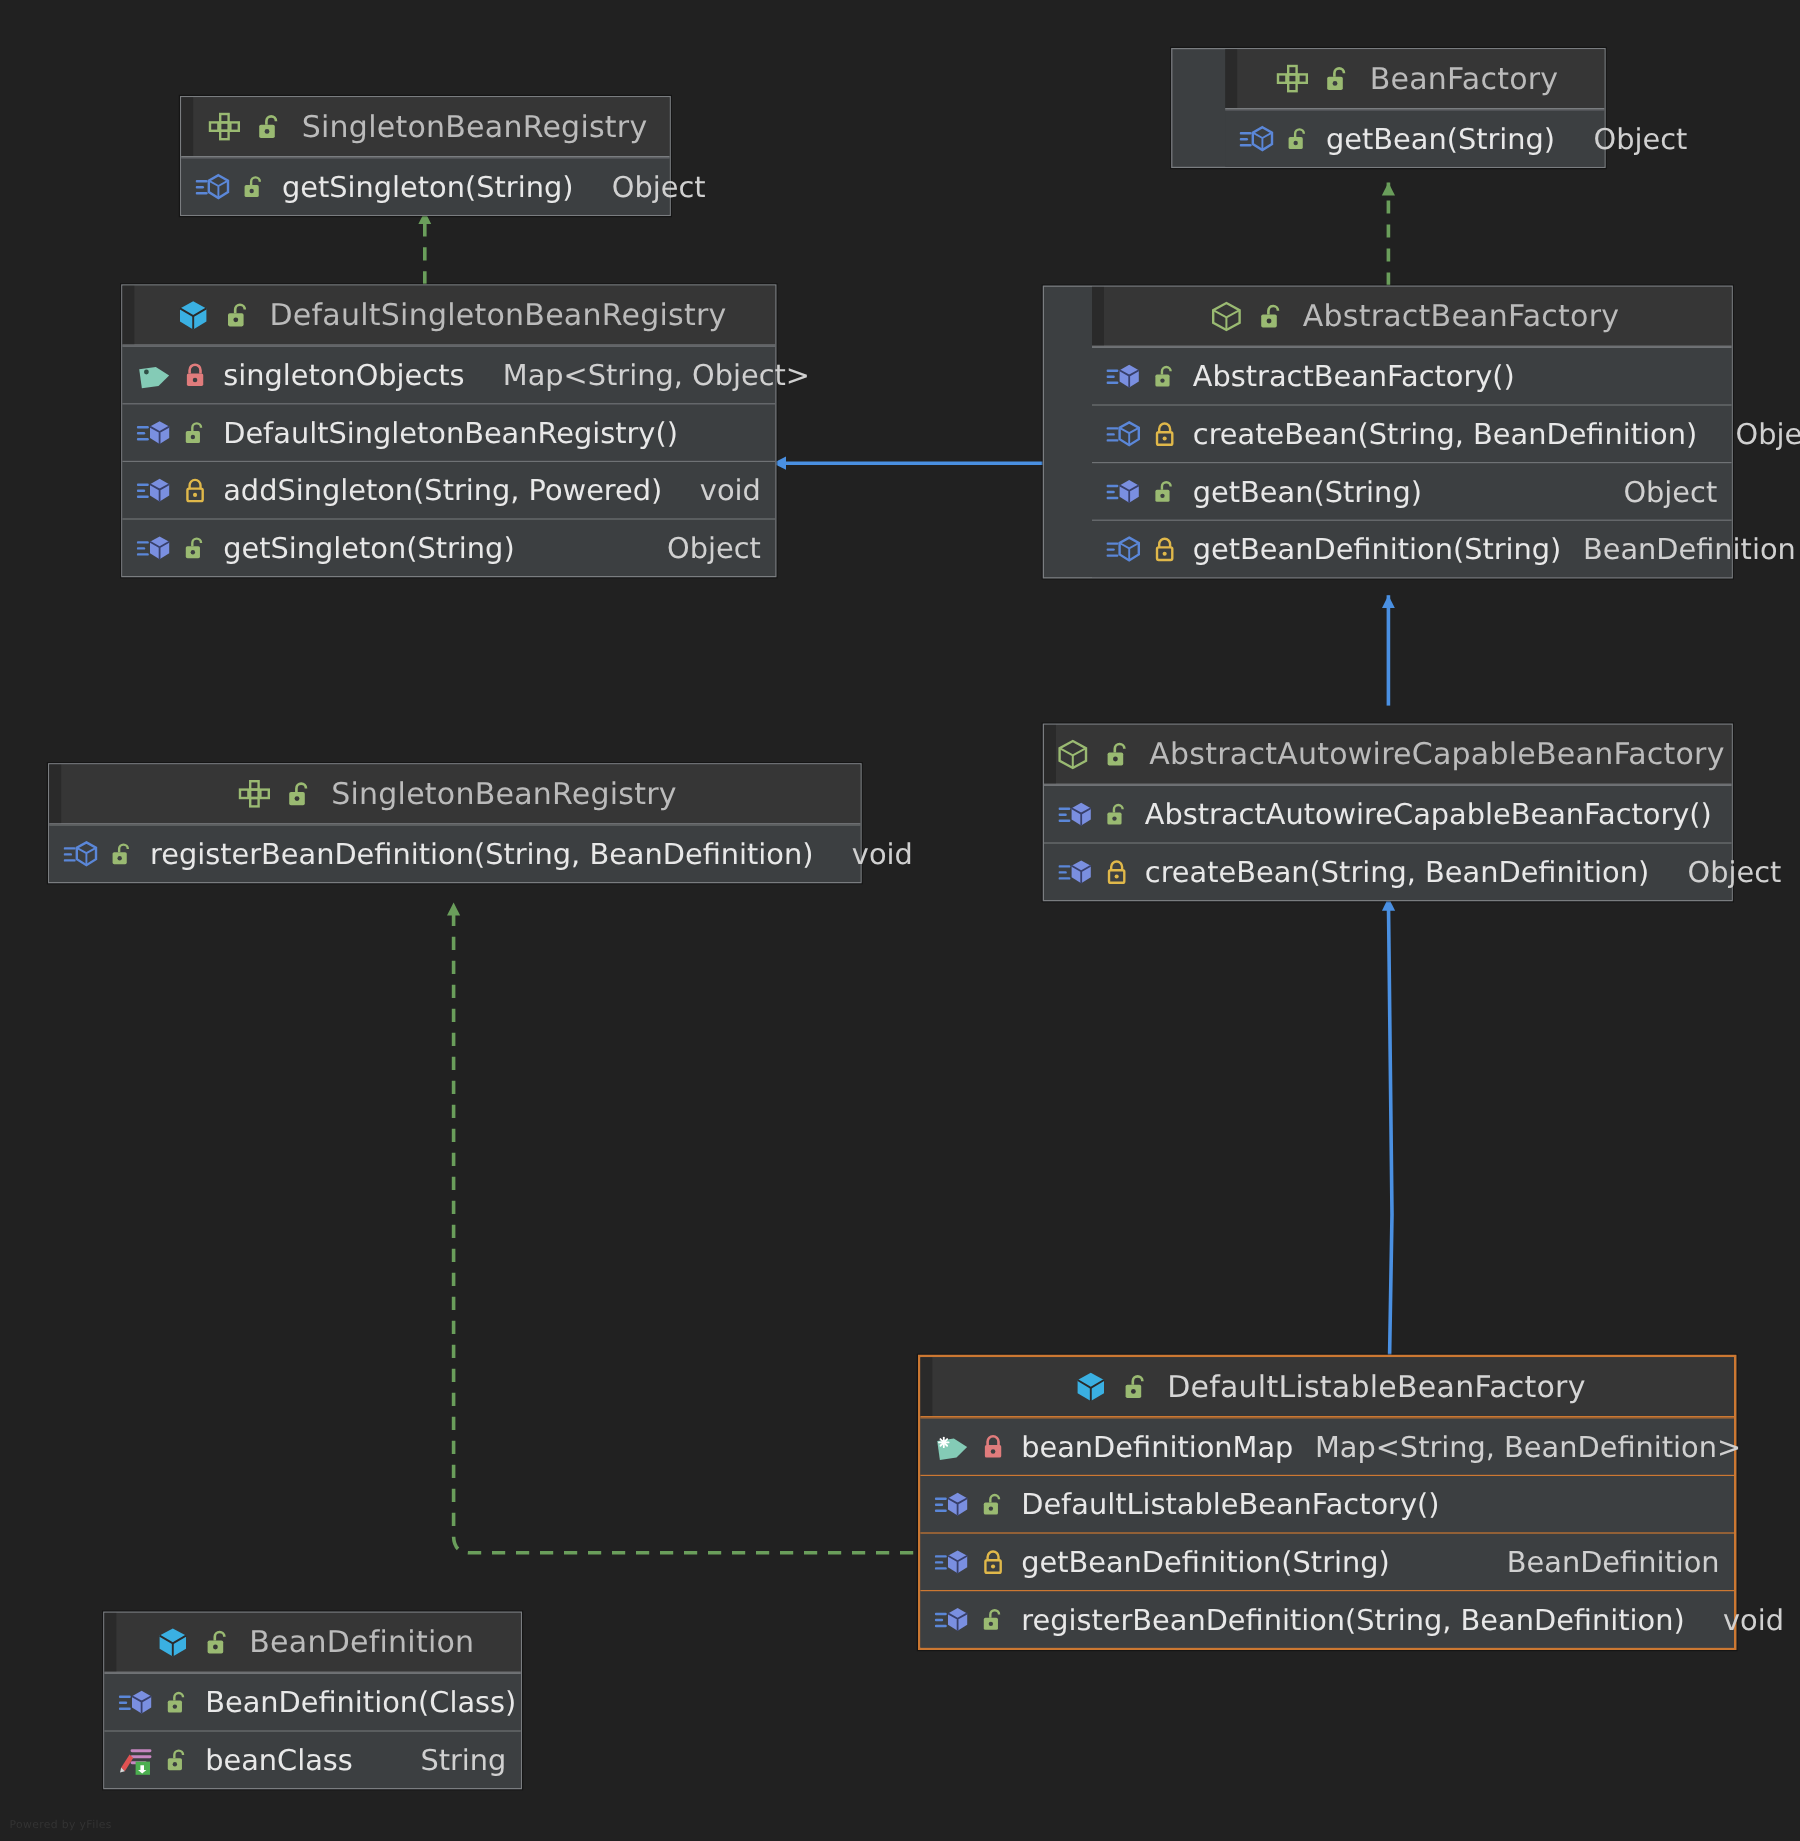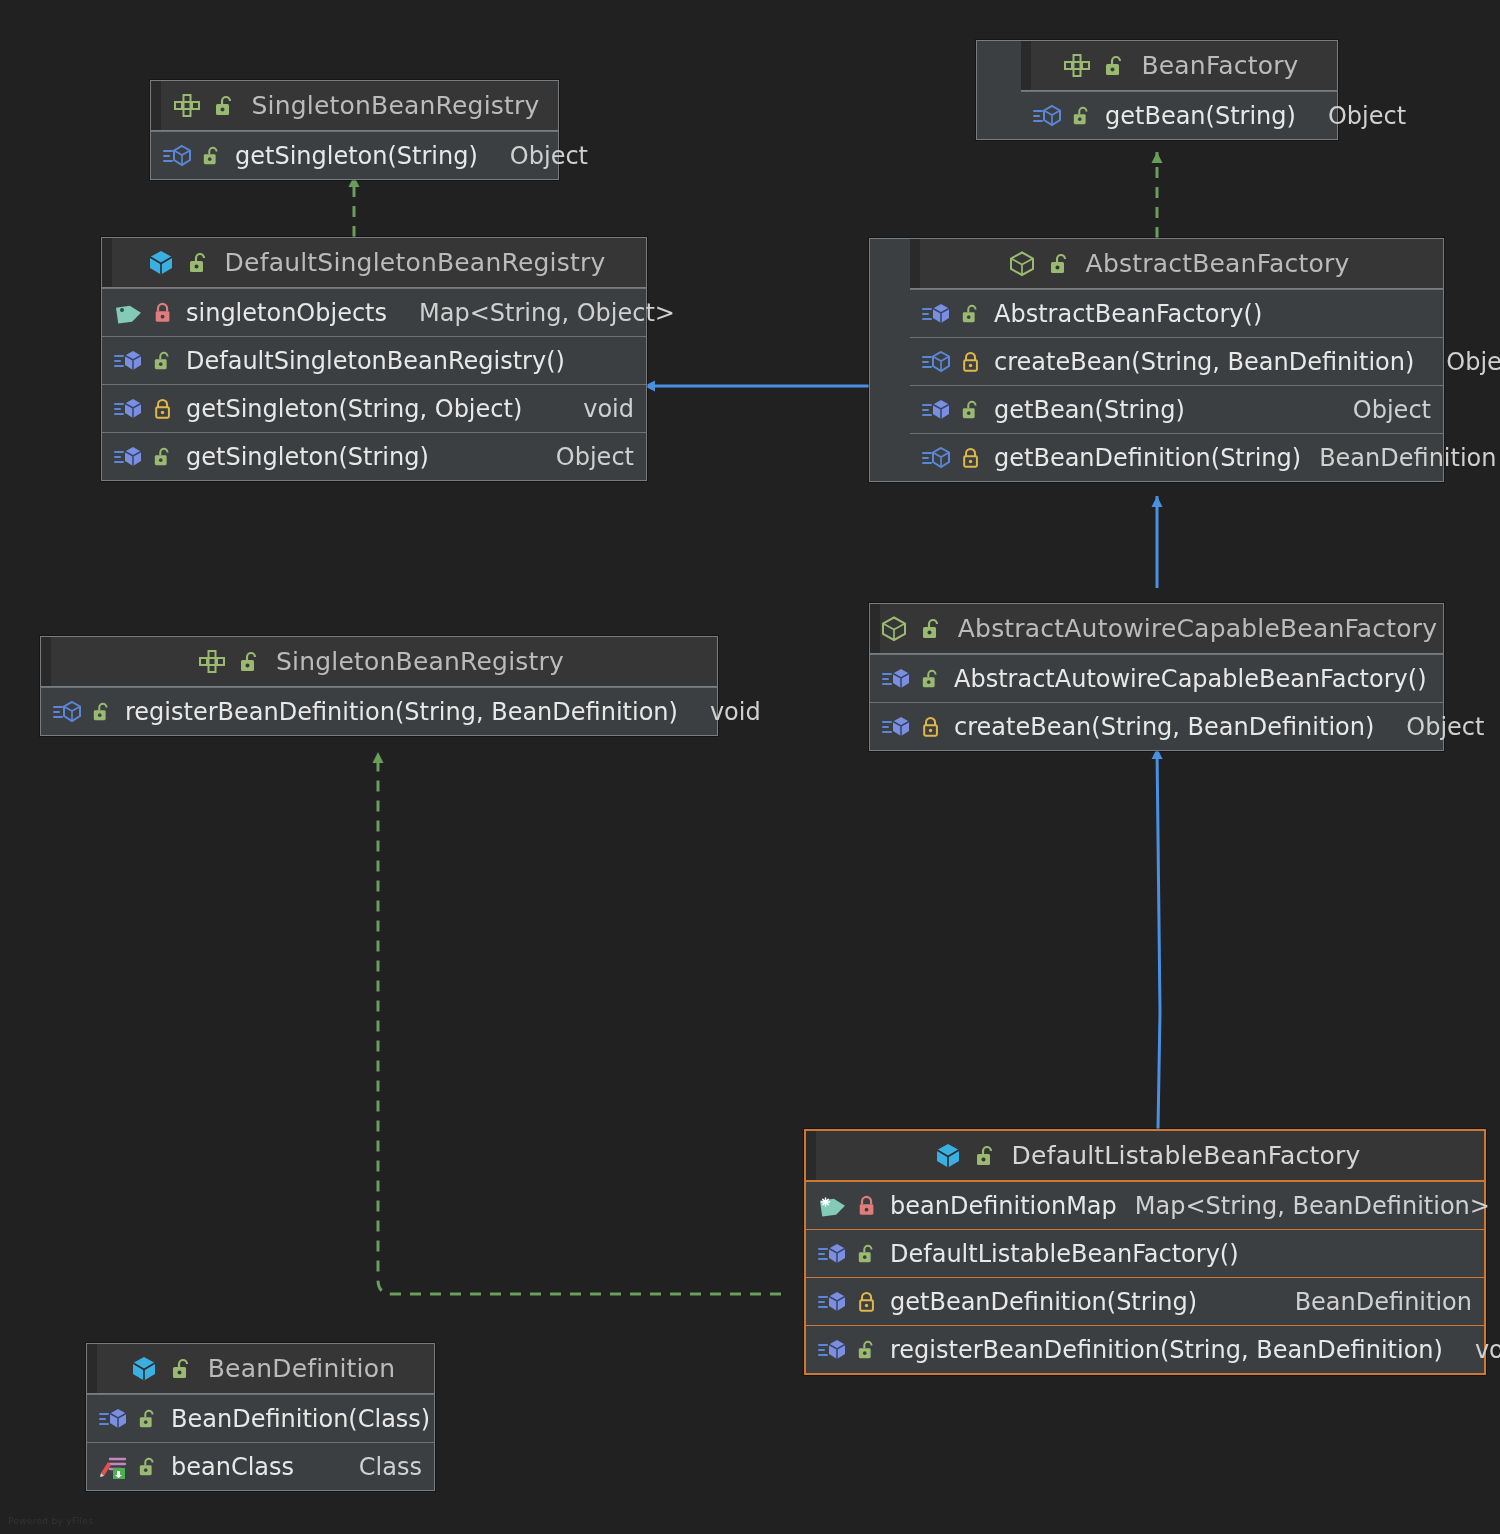--- a/index.html
+++ b/index.html
@@ -250,21 +250,21 @@
             <path d="M11 7.5 L19 12 L27 7.5 M19 12 L19 22" fill="none" stroke="#38406b" stroke-width="1.5"></path>
           </svg>
       </span>
       <span class="ic v">
         <svg width="20" height="22" viewBox="0 0 22 24">
             <path d="M5.5 10.5V7a5 5 0 0 1 10 0v3.5" fill="none" stroke="#e0b84a" stroke-width="2.2"></path>
             <rect x="3.5" y="10" width="14" height="11.5" rx="1.5" fill="none" stroke="#e0b84a" stroke-width="2.2"></rect>
             <circle cx="10.5" cy="15.8" r="1.9" fill="#e0b84a"></circle>
           </svg>
       </span>
-      <span class="nm">getSingleton(String, Object)</span>
+      <span class="nm">addSingleton(String, Powered)</span>
       <span class="ty">void</span>
     </div>
     <div class="row">
       <span class="ic k">
         <svg width="30" height="26" viewBox="0 0 30 26">
             <g stroke="#5b87d8" stroke-width="2" fill="none" stroke-linecap="round">
               <line x1="1" y1="8" x2="9" y2="8"></line>
               <line x1="1" y1="13" x2="6" y2="13"></line>
               <line x1="1" y1="18" x2="9" y2="18"></line>
             </g>
@@ -493,21 +493,21 @@
             <path d="M5.5 10.5V7a5 5 0 0 1 10 0v3.5" fill="none" stroke="#e0b84a" stroke-width="2.2"></path>
             <rect x="3.5" y="10" width="14" height="11.5" rx="1.5" fill="none" stroke="#e0b84a" stroke-width="2.2"></rect>
             <circle cx="10.5" cy="15.8" r="1.9" fill="#e0b84a"></circle>
           </svg>
       </span>
       <span class="nm">createBean(String, BeanDefinition)</span>
       <span class="ty inline">Object</span>
     </div>
   </div>
 
-  <div class="uml highlight" style="left:804px;top:1129px;width:682px;">
+  <div class="uml highlight" style="left:765px;top:1129px;width:682px;">
     <div class="hdr">
       <span class="ic hk">
         <svg width="28" height="28" viewBox="0 0 28 28">
             <path d="M14 2 L25 8 L25 19 L14 25.5 L3 19 L3 8 Z" fill="#3ab0e2"></path>
             <path d="M3 8 L14 14.5 L25 8" fill="none" stroke="#2b2b2b" stroke-width="1.6"></path>
             <path d="M14 14.5 L14 25.5" fill="none" stroke="#2b2b2b" stroke-width="1.6"></path>
           </svg>
       </span>
       <span class="ic hv">
         <svg width="22" height="24" viewBox="0 0 22 24">
@@ -662,18 +662,18 @@
           </svg>
       </span>
       <span class="ic v">
         <svg width="20" height="22" viewBox="0 0 22 24">
             <path d="M8 10V7a4 4 0 0 1 8 0" fill="none" stroke="#9aba72" stroke-width="2.2"></path>
             <rect x="2" y="10" width="13" height="11" rx="1.5" fill="#9aba72"></rect>
             <circle cx="8.5" cy="15.5" r="2" fill="#3c3f41"></circle>
           </svg>
       </span>
       <span class="nm">beanClass</span>
-      <span class="ty">Class</span>
+      <span class="ty">String</span>
     </div>
   </div>
 
   <div class="wm">Powered by yFiles</div>
 </div>
 
 </body></html>

